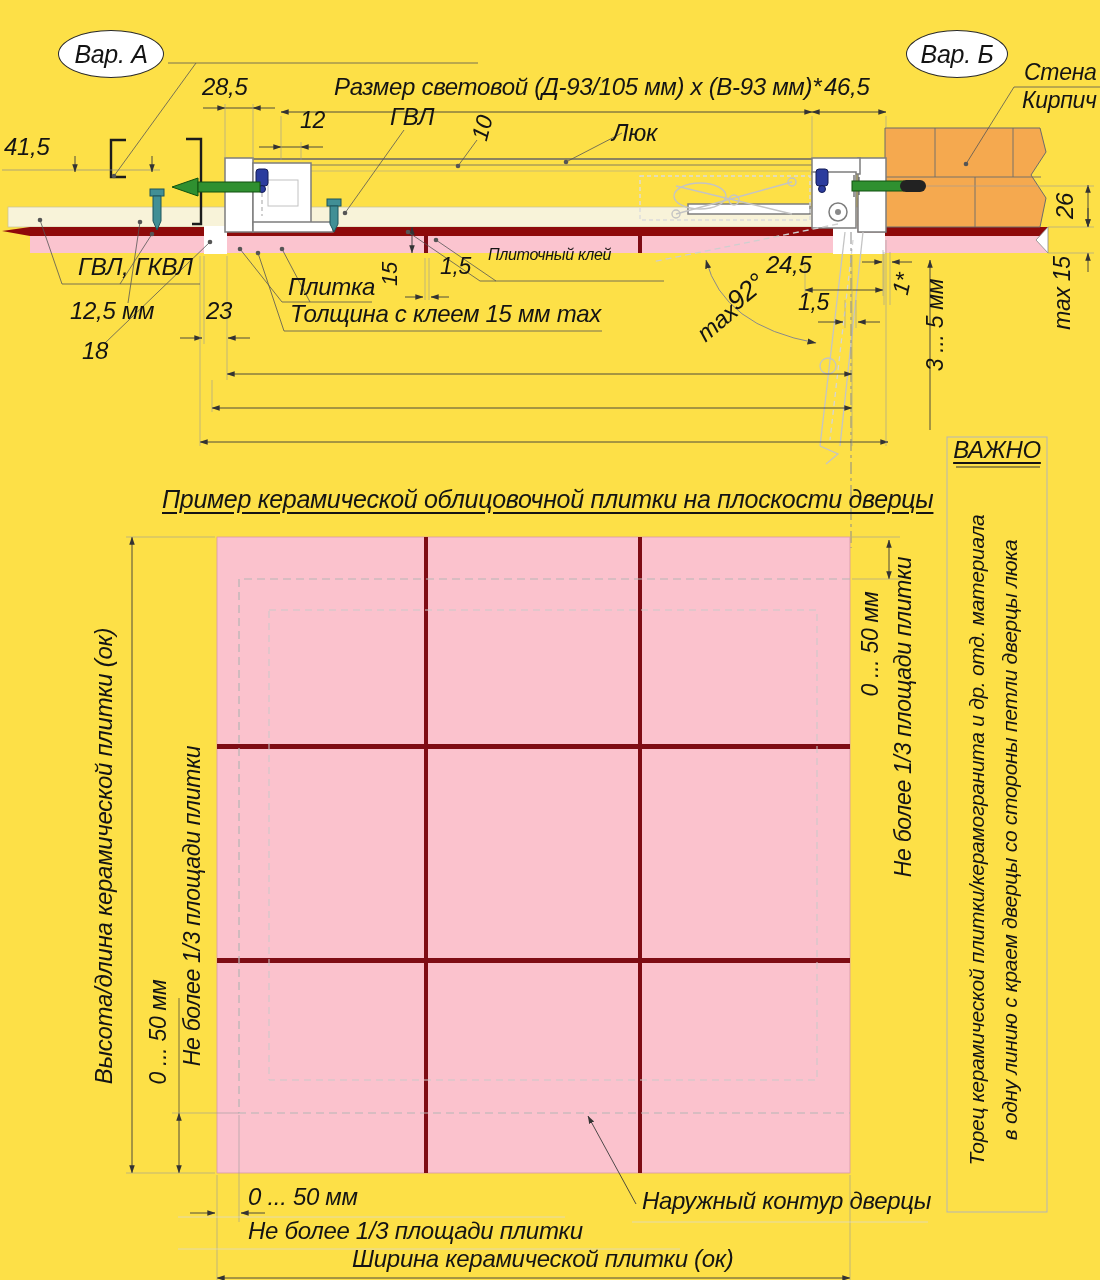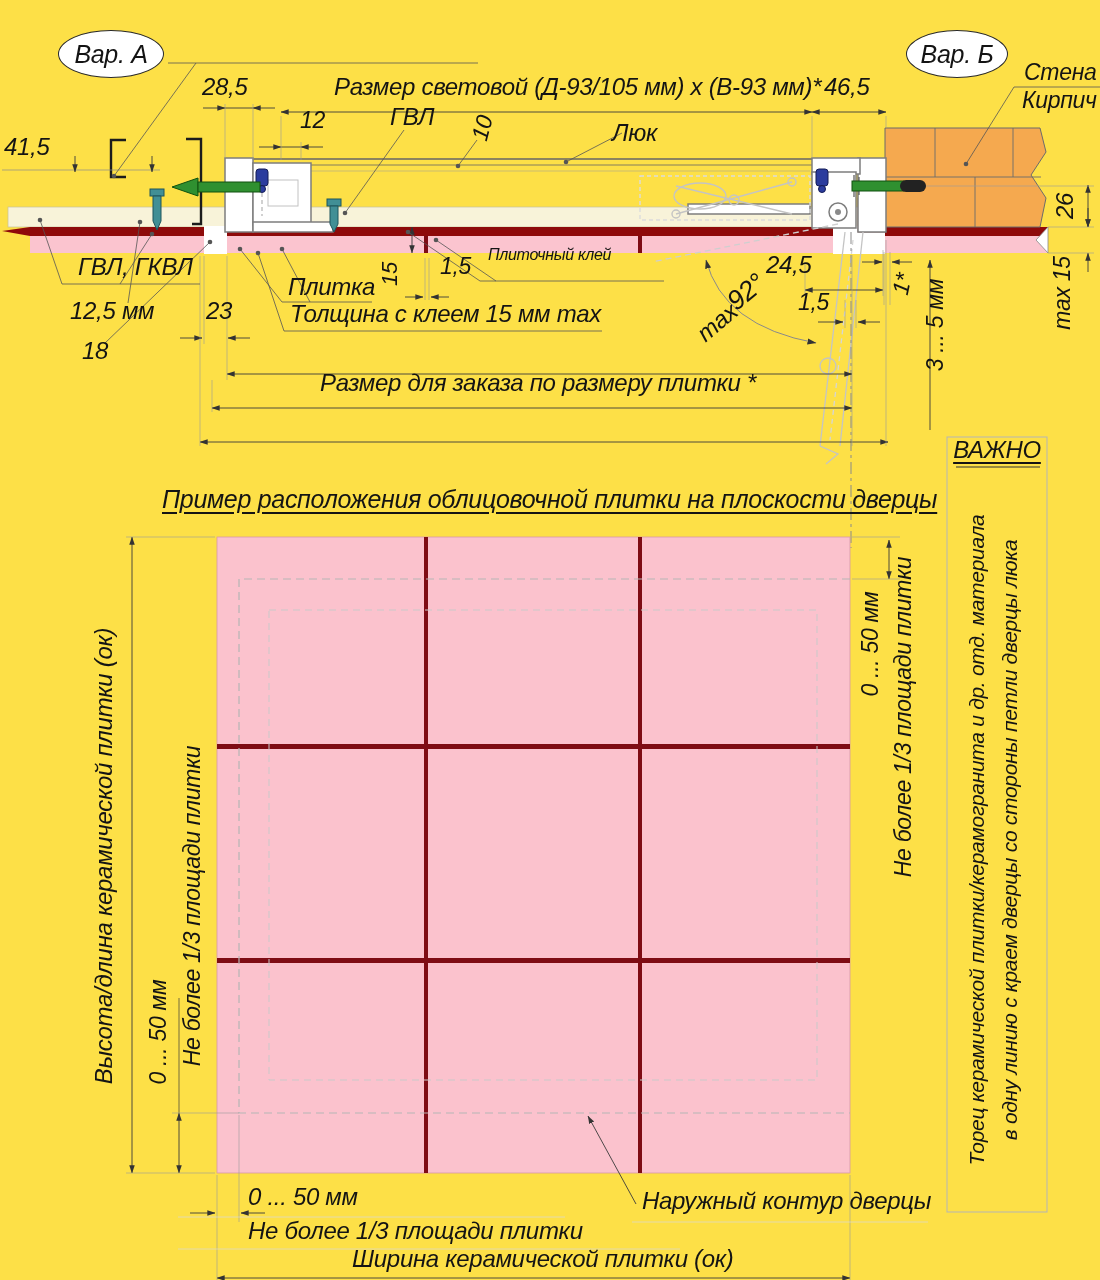--- a/index.html
+++ b/index.html
@@ -266,23 +266,22 @@
     <div class="lbl" style="left: 206px; top: 298px; font-size: 24px;">23</div>
     <div class="lbl" style="left: 290px; top: 301px; font-size: 24px;">Толщина с клеем 15 мм max</div>
     <div class="lbl" style="left: 766px; top: 252px; font-size: 24px;">24,5</div>
     <div class="lbl ctr" style="left: 746px; top: 292px; font-size: 27px; --r: -40deg;">92°</div>
     <div class="lbl ctr" style="left: 717px; top: 322px; font-size: 24px; --r: -40deg;">max</div>
     <div class="lbl" style="left: 798px; top: 290px; font-size: 23px;">1,5</div>
     <div class="lbl ctr" style="left: 902px; top: 284px; font-size: 23px; --r: -78deg;">1*</div>
     <div class="lbl ctr" style="left: 935px; top: 325px; font-size: 23px; --r: -90deg;">3 ... 5 мм</div>
     <div class="lbl ctr" style="left: 1065px; top: 206px; font-size: 24px; --r: -90deg;">26</div>
     <div class="lbl ctr" style="left: 1062px; top: 293px; font-size: 23px; --r: -90deg;">max 15</div>
-    <div class="lbl" style="left: 320px; top: 370px; font-size: 24px;">Размер для заказа по размеру плитки *</div>
     <div class="lbl u" style="left: 947px; top: 437px; font-size: 24px; width: 100px; text-align: center;">ВАЖНО</div>
-    <div class="lbl u" style="left: 162px; top: 486px; font-size: 25px;">Пример расположения облицовочной плитки на плоскости дверцы</div>
+    <div class="lbl u" style="left: 162px; top: 486px; font-size: 25px;">Пример керамической облицовочной плитки на плоскости дверцы</div>
     <div class="lbl ctr" style="left: 104px; top: 856px; font-size: 24px; --r: -90deg;">Высота/длина керамической плитки (ок)</div>
     <div class="lbl ctr" style="left: 158px; top: 1032px; font-size: 23px; --r: -90deg;">0 ... 50 мм</div>
     <div class="lbl ctr" style="left: 192px; top: 906px; font-size: 23px; --r: -90deg;">Не более 1/3 площади плитки</div>
     <div class="lbl ctr" style="left: 870px; top: 644px; font-size: 23px; --r: -90deg;">0 ... 50 мм</div>
     <div class="lbl ctr" style="left: 903px; top: 717px; font-size: 23px; --r: -90deg;">Не более 1/3 площади плитки</div>
     <div class="lbl ctr" style="left: 977px; top: 840px; font-size: 21px; --r: -90deg;">Торец керамической плитки/керамогранита и др. отд. материала</div>
     <div class="lbl ctr" style="left: 1010px; top: 840px; font-size: 21px; --r: -90deg;">в одну линию с краем дверцы со стороны петли дверцы люка</div>
     <div class="lbl" style="left: 248px; top: 1184px; font-size: 24px;">0 ... 50 мм</div>
     <div class="lbl" style="left: 248px; top: 1218px; font-size: 24px;">Не более 1/3 площади плитки</div>
     <div class="lbl" style="left: 352px; top: 1246px; font-size: 24px;">Ширина керамической плитки (ок)</div>

